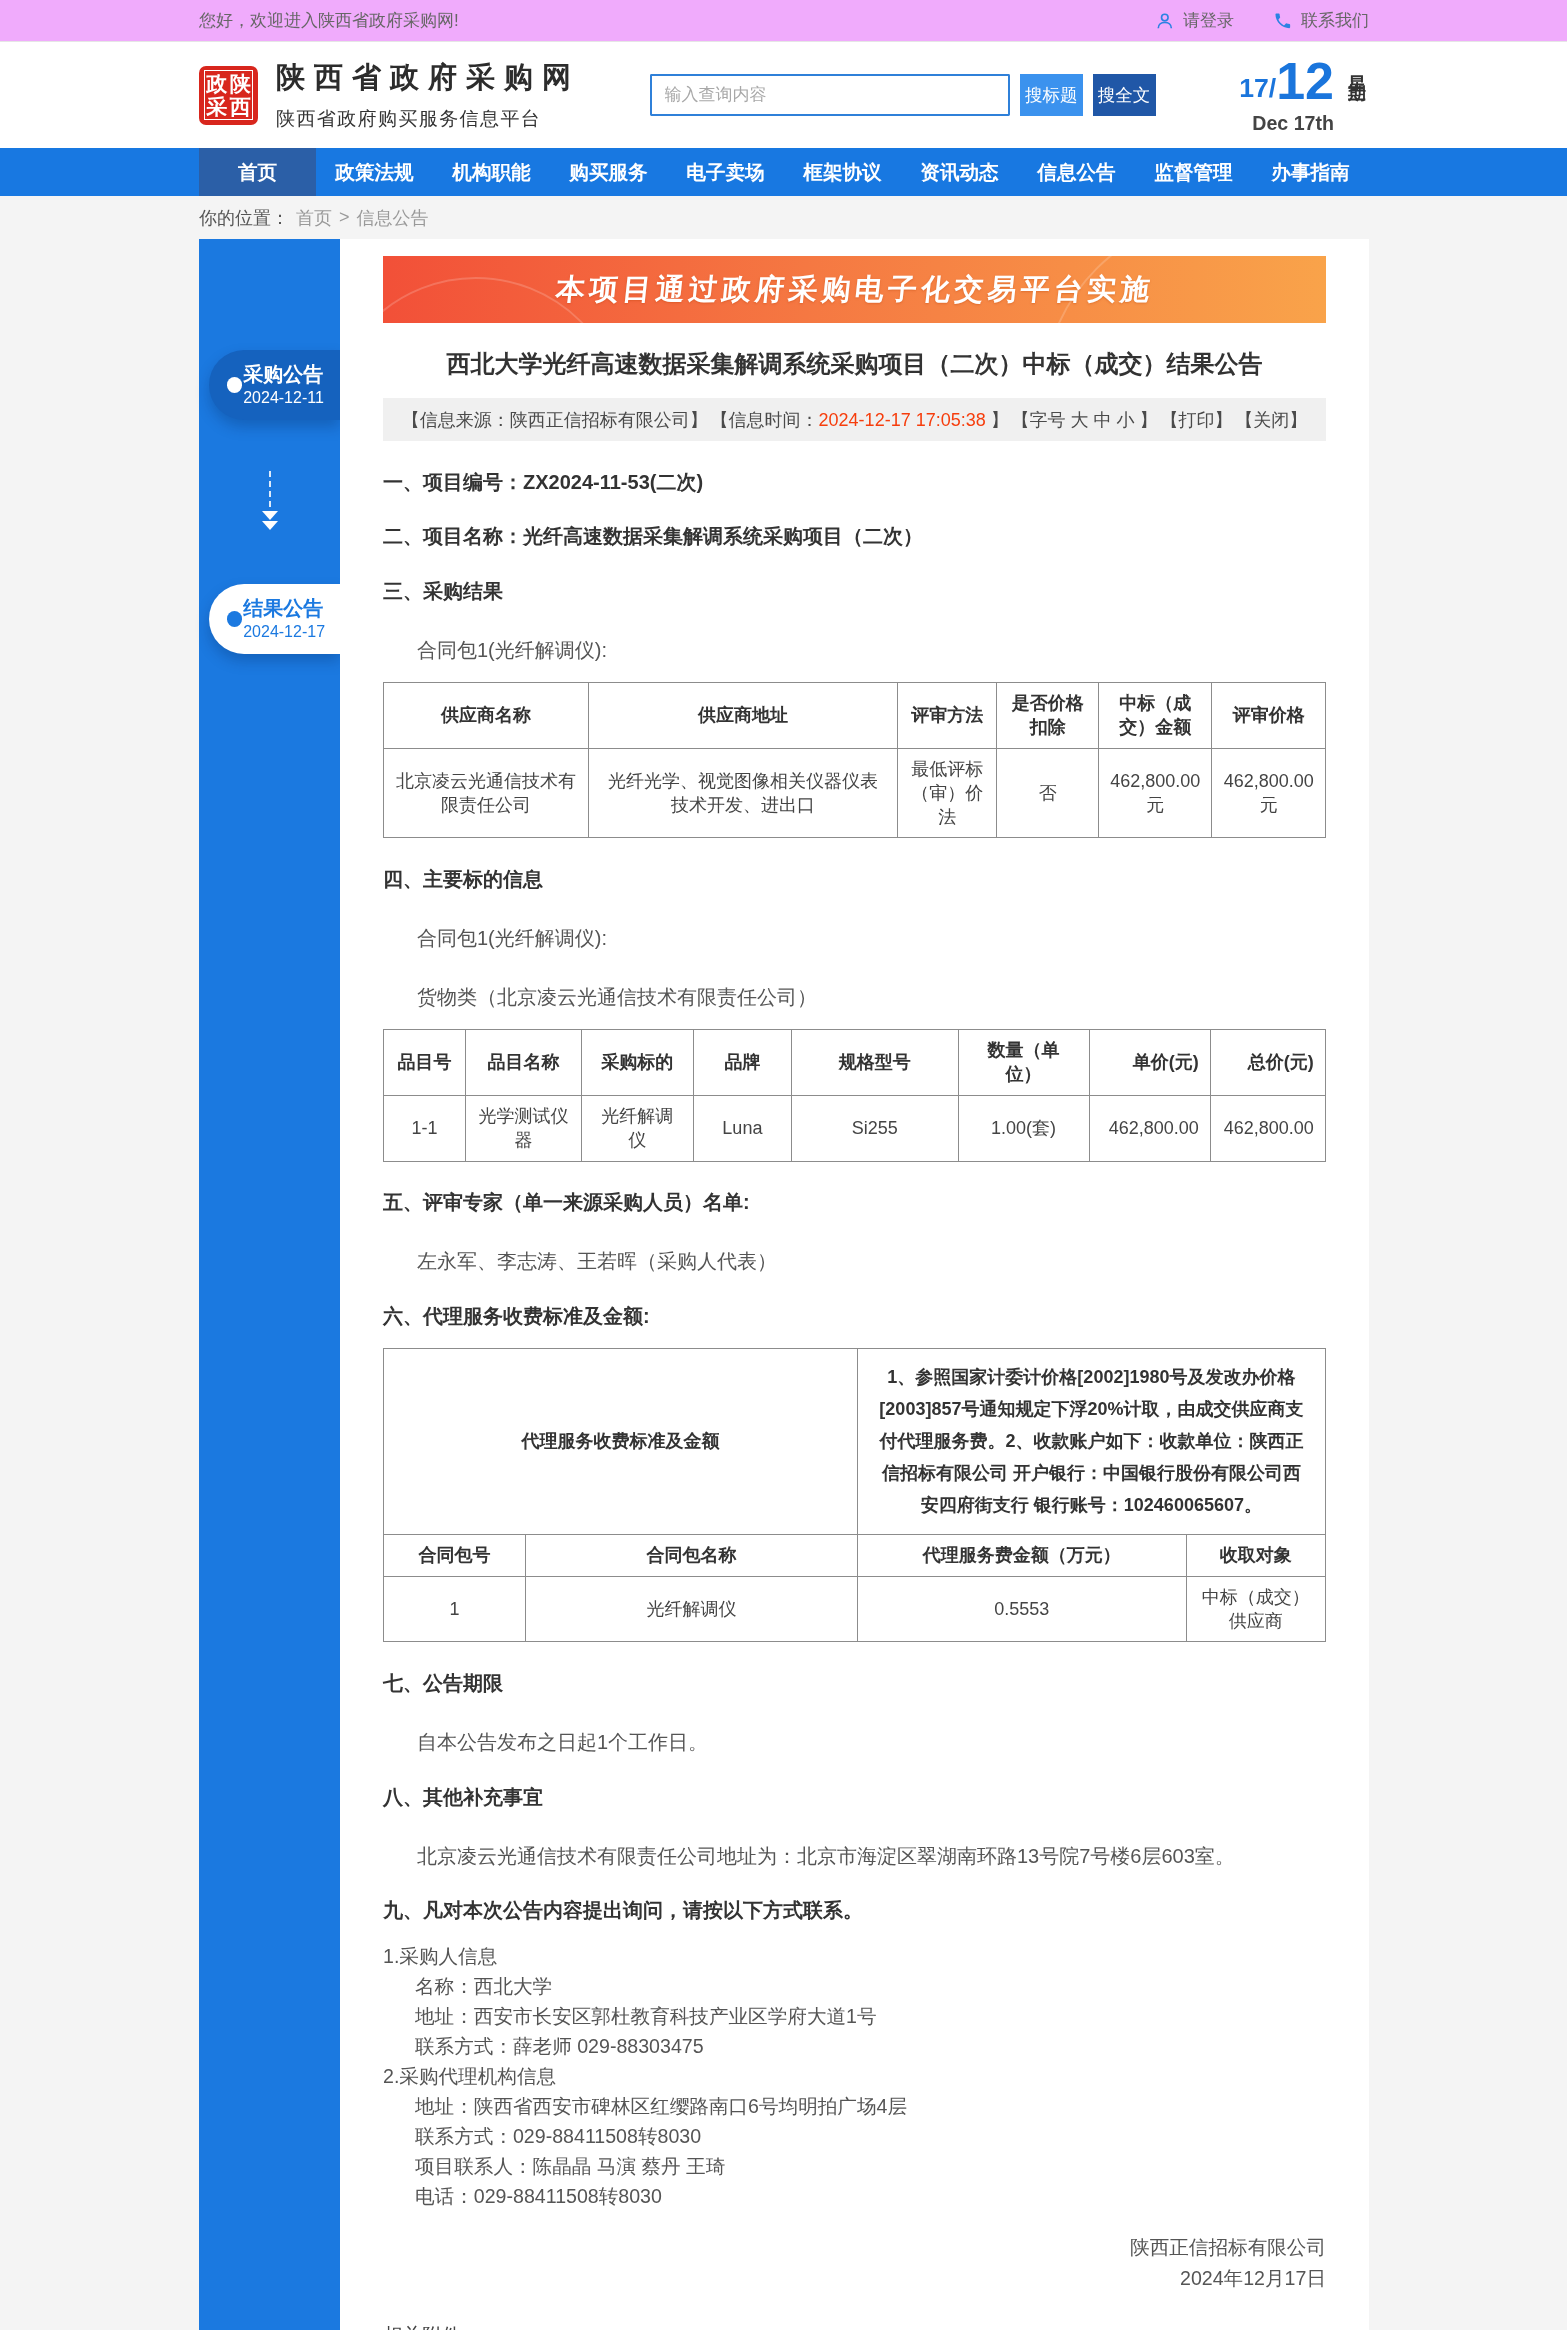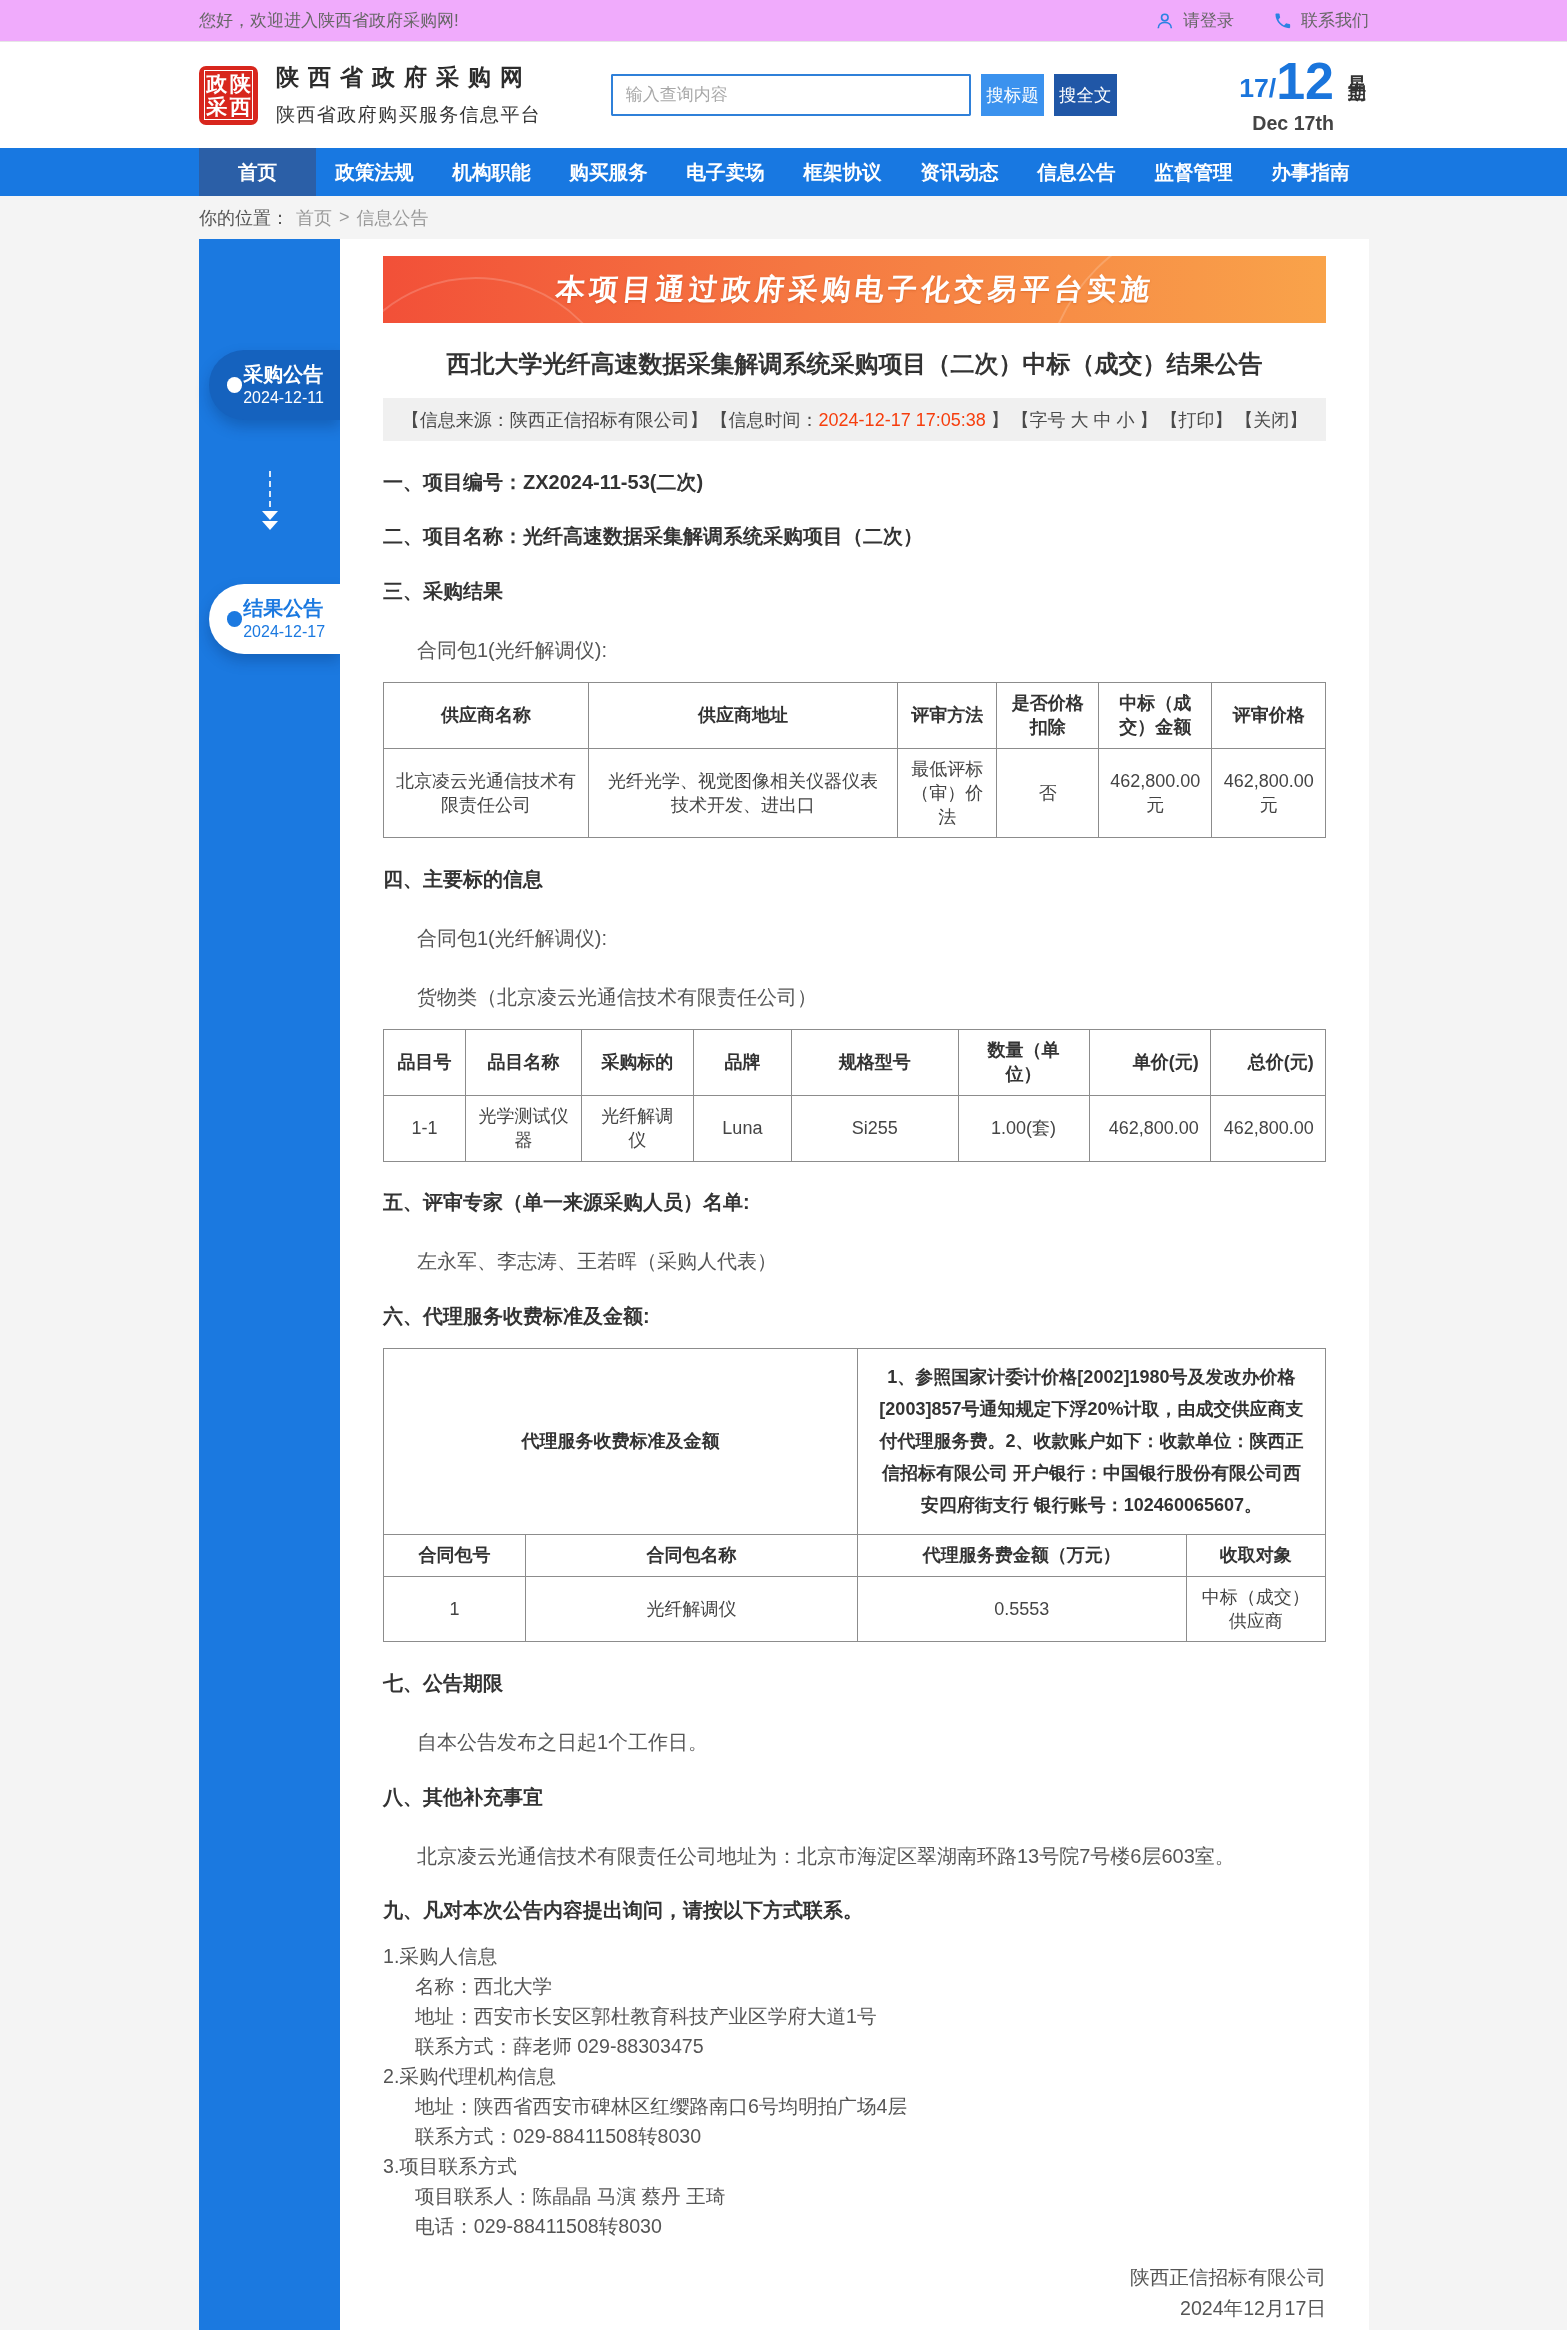--- a/index.html
+++ b/index.html
@@ -14,21 +14,21 @@
   .topbar-link { display:flex; align-items:center; gap:8.4px; font-size:17px; color:#666; text-decoration:none; cursor:pointer; }
   .topbar-link svg { display:block; }
 
   
   .header { background:#fff; height:106px; }
   .header .wrap { height:100%; display:flex; align-items:center; }
   .logo-seal { width:59px; height:59px; background:#d8261d; border-radius:7px; padding:4.9px; flex:0 0 auto; }
   .logo-seal-inner { width:100%; height:100%; border:1.4px solid #fff; display:grid; grid-template-columns:1fr 1fr; grid-template-rows:1fr 1fr; }
   .logo-seal-inner span { display:flex; align-items:center; justify-content:center; color:#fff; font-size:21px; font-weight:700; line-height:1; }
   .logo-text { margin-left:18px; }
-  .site-name { font-size:23px; font-weight:700; color:#2c2c2c; letter-spacing:9px; }
+  .site-name { font-size:29px; font-weight:700; color:#2c2c2c; letter-spacing:9px; }
   .site-subtitle { font-size:19px; color:#333; margin-top:8.4px; letter-spacing:1.4px; }
   .search-area { margin-left:70px; display:flex; align-items:center; }
   .search-input { width:360px; height:42px; border:2.1px solid #2f80d9; border-radius:1.4px; font-size:17px; color:#333; padding:0 12.6px; outline:none; background:#fff; }
   .search-input::placeholder { color:#a8a8a8; }
   .btn-search { height:42px; width:63px; border:none; color:#fff; font-size:17.5px; margin-left:9.8px; cursor:pointer; font-family:inherit; }
   .btn-search.title { background:#3b92ee; }
   .btn-search.full { background:#2057a7; }
   .datebox { margin-left:auto; display:flex; align-items:flex-start; gap:11px; }
   .date-main { text-align:right; }
   .date-numbers { display:flex; align-items:flex-start; justify-content:flex-end; color:#1a75dc; font-weight:700; }
@@ -344,21 +344,20 @@
       <div class="sec-heading">九、凡对本次公告内容提出询问，请按以下方式联系。</div>
 
       <div class="contact-block">
         <div class="contact-line">1.采购人信息</div>
         <div class="contact-line sub">名称：西北大学</div>
         <div class="contact-line sub">地址：西安市长安区郭杜教育科技产业区学府大道1号</div>
         <div class="contact-line sub">联系方式：薛老师 029-88303475</div>
         <div class="contact-line">2.采购代理机构信息</div>
         <div class="contact-line sub">地址：陕西省西安市碑林区红缨路南口6号均明拍广场4层</div>
         <div class="contact-line sub">联系方式：029-88411508转8030</div>
-        <div class="contact-line">3.项目联系方式</div>
         <div class="contact-line sub">项目联系人：陈晶晶 马演 蔡丹 王琦</div>
         <div class="contact-line sub">电话：029-88411508转8030</div>
       </div>
 
       <div class="signature">
         <div>陕西正信招标有限公司</div>
         <div>2024年12月17日</div>
       </div>
 
       <div class="attachments">

